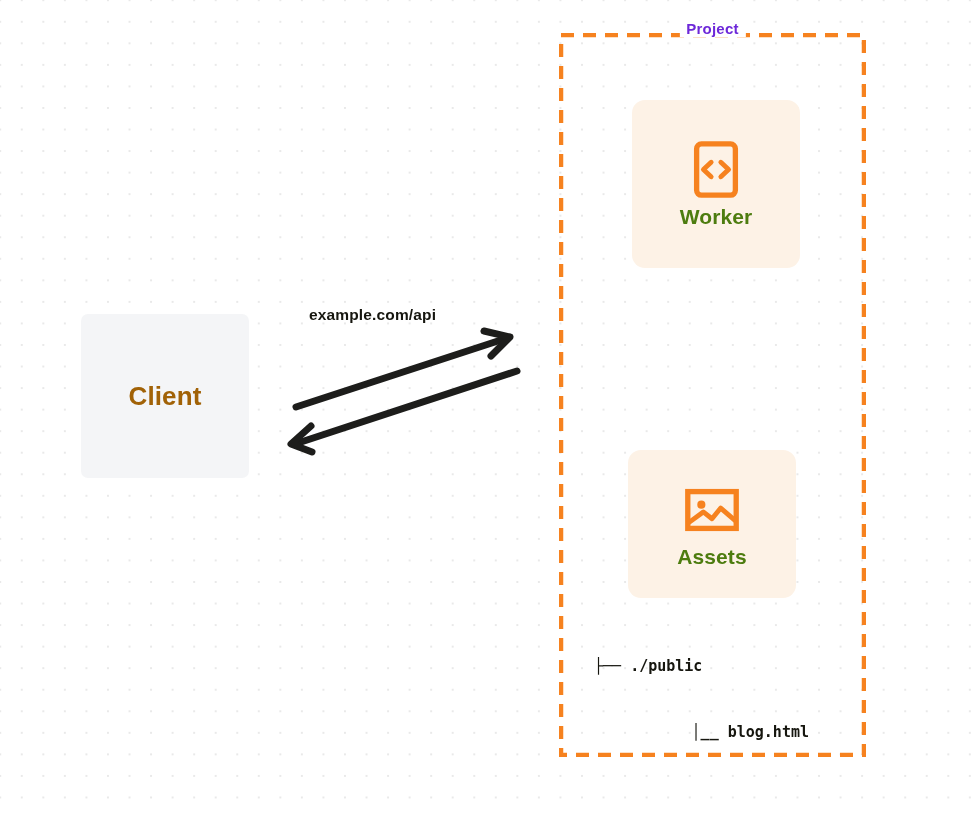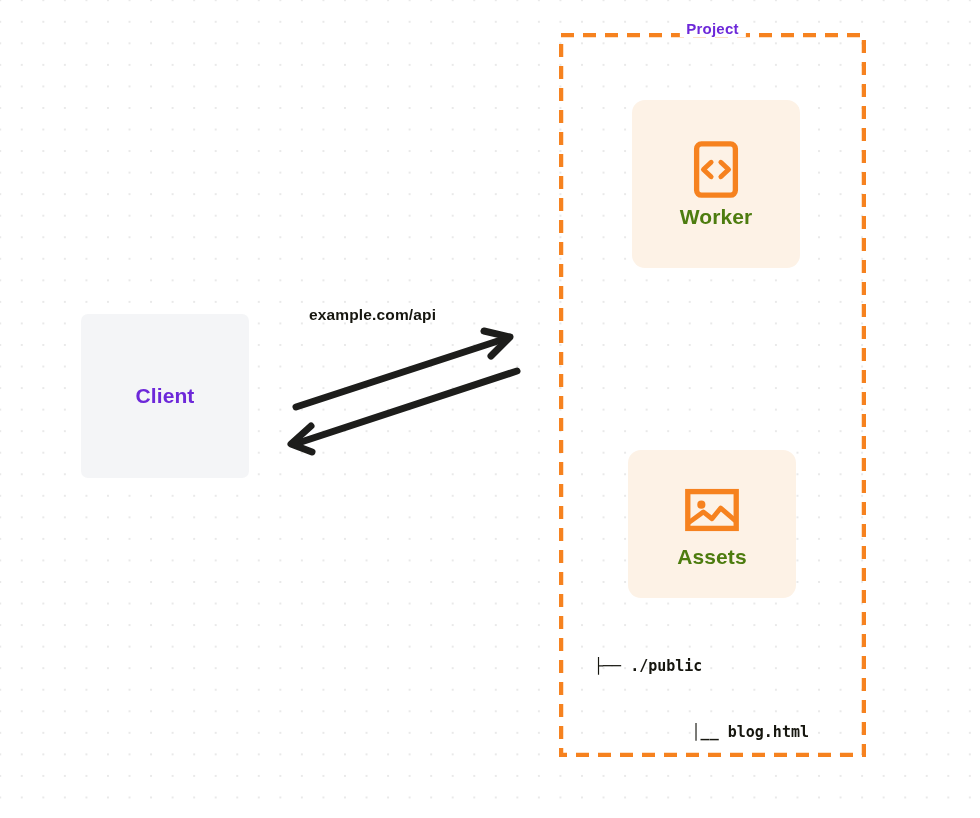--- a/index.html
+++ b/index.html
@@ -29,23 +29,23 @@
     top: 314px;
     width: 168px;
     height: 164px;
     background: #f4f5f7;
     border-radius: 7px;
     display: flex;
     align-items: center;
     justify-content: center;
   }
   .client-label {
-    font-size: 21px;
-    font-weight: bold;
-    color: #6d28d9;
+    font-size: 26px;
+    font-weight: bold;
+    color: #a16207;
     letter-spacing: 0.1px;
   }
 
   
   .arrows-svg {
     position: absolute;
     left: 0;
     top: 0;
     width: 980px;
     height: 818px;

